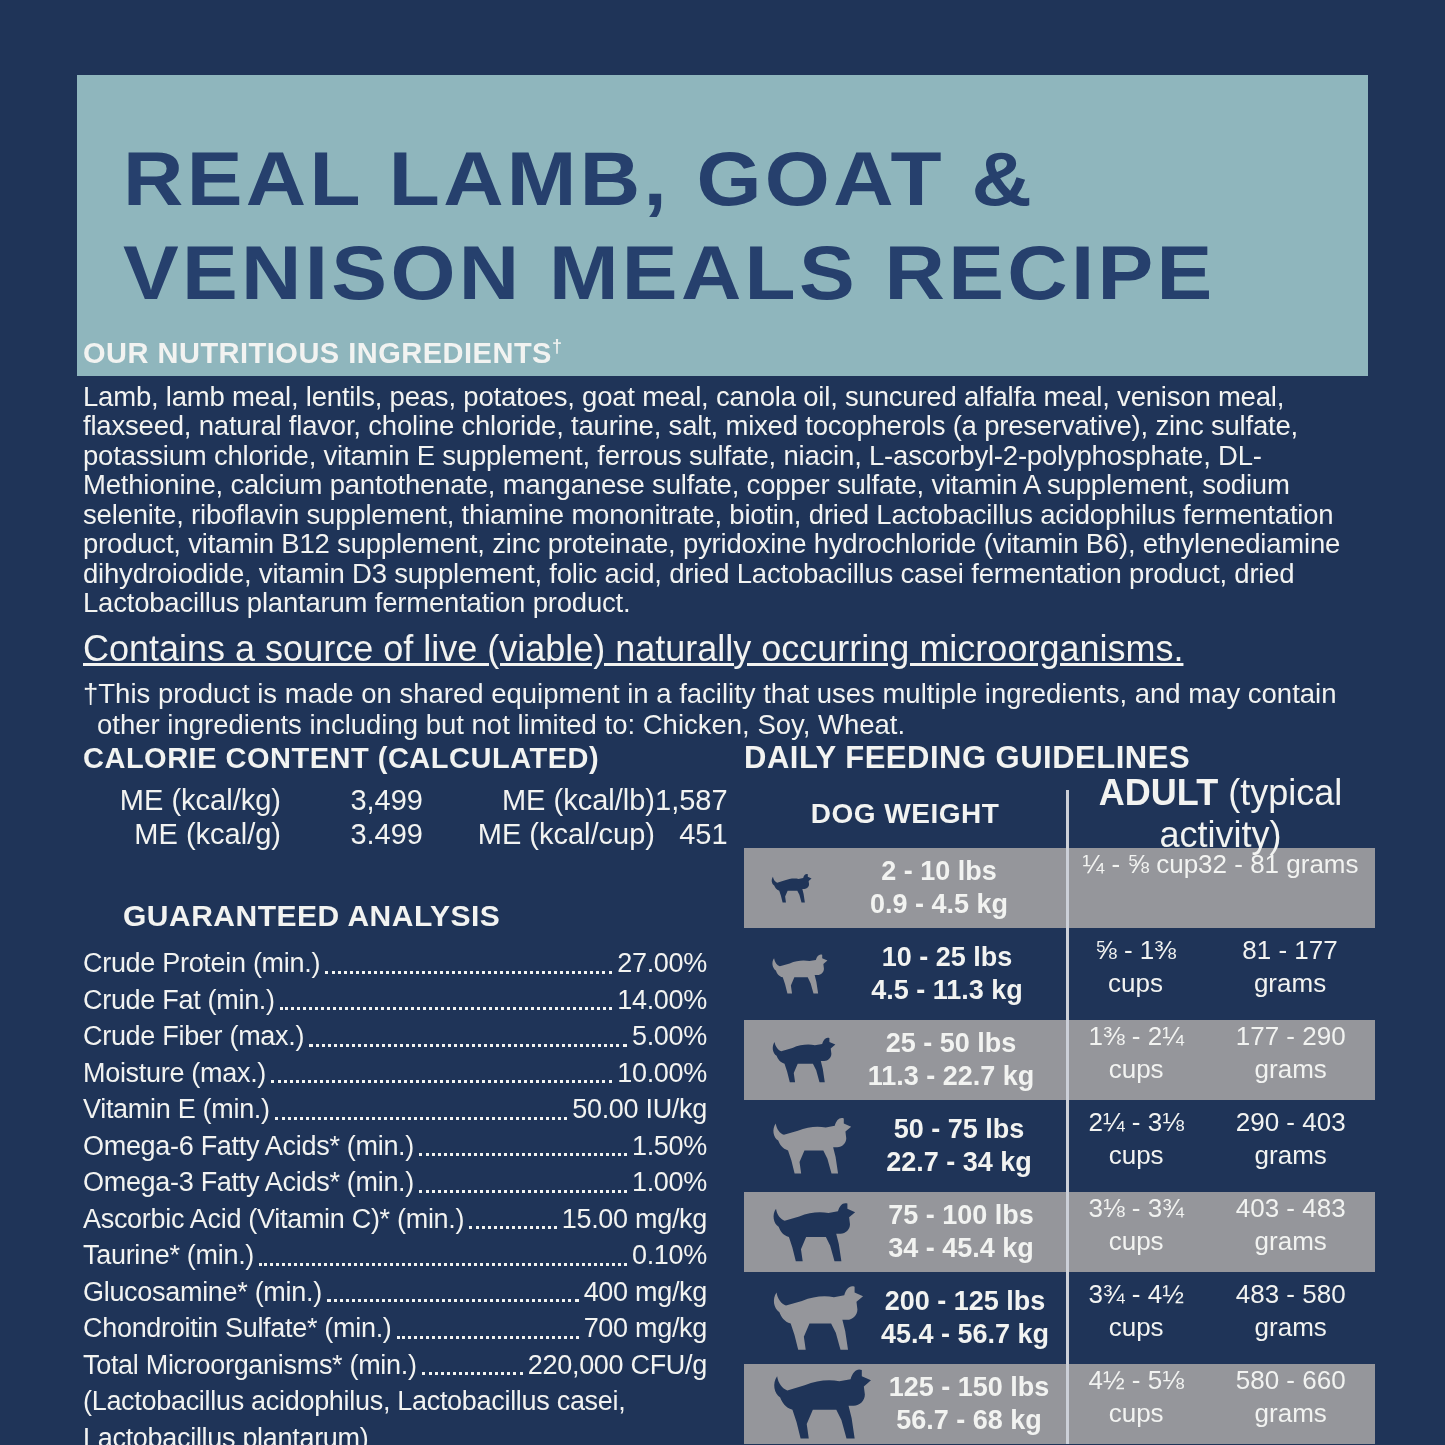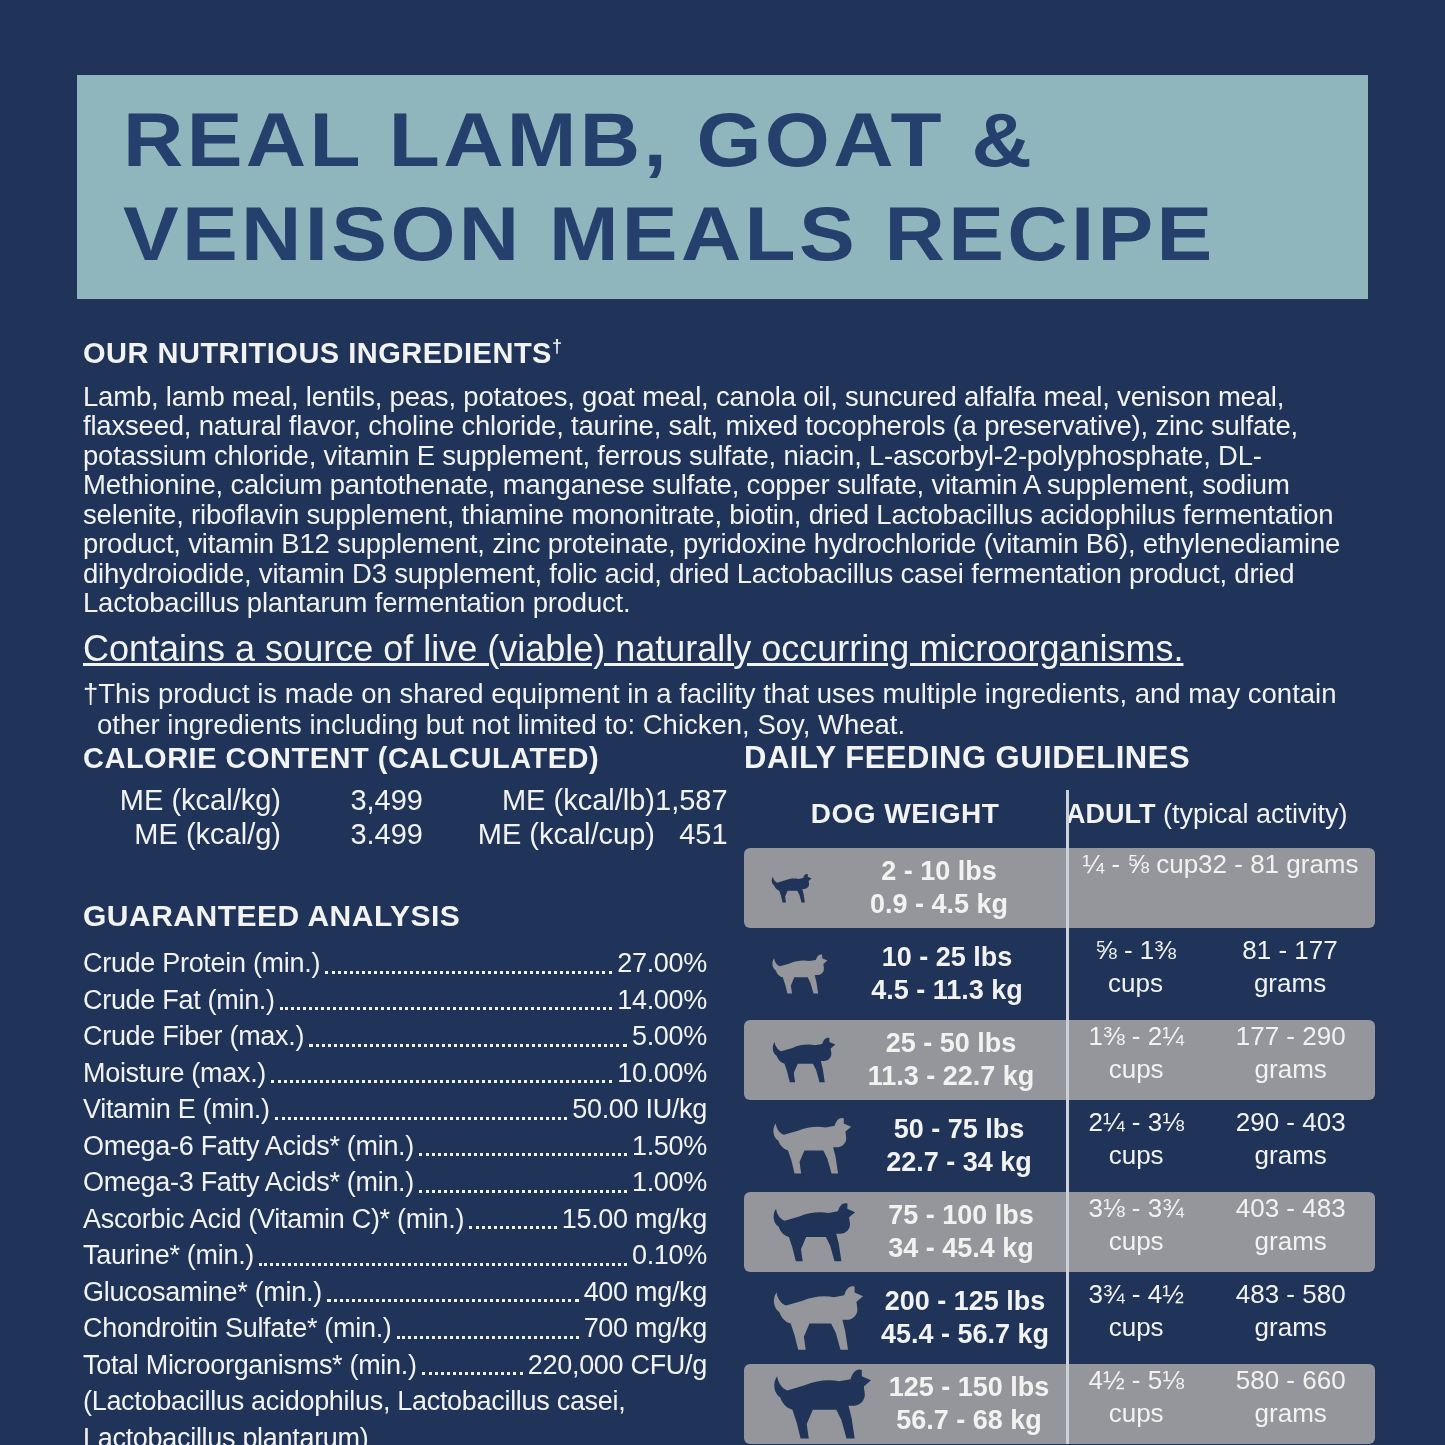--- a/index.html
+++ b/index.html
@@ -4,21 +4,21 @@
 <style>
   html,body { margin:0; padding:0; }
   #page {
     position:relative; width:1445px; height:1445px;
     background:#1f3458; overflow:hidden;
     font-family:"Liberation Sans", sans-serif;
     color:#f2f3f1;
   }
   
   .header-box {
-    position:absolute; left:77px; top:75px; width:1291px; height:224px;
+    position:absolute; left:77px; top:75px; width:1291px; height:301px;
     background:#8fb6bd; color:#26406d;
     display:flex; flex-direction:column; justify-content:center;
     padding-left:46px; box-sizing:border-box;
   }
   .header-line {
     font-size:76px; font-weight:800; letter-spacing:3px; line-height:94px;
     white-space:nowrap; transform:scaleX(1.10); transform-origin:left center;
   }
   
   .ingredients { position:absolute; left:83px; top:336px; width:1292px; }
@@ -32,37 +32,37 @@
     font-size:27.5px; line-height:31px; margin:14px 0 0 0;
     padding-left:14px; text-indent:-14px;
   }
   
   .left-col { position:absolute; left:83px; top:742px; width:624px; }
   .cal-grid {
     display:grid; grid-template-columns:198px 142px 232px 1fr;
     font-size:29px; line-height:34px; margin-top:8px;text-align:right;
   }
   
-  .ga-heading { margin-top:48px; font-size:30px; font-weight:700; letter-spacing:0.5px; }
+  .ga-heading { margin-top:48px; font-size:30px; font-weight:700; letter-spacing:0.5px;margin-left:40px; }
   .ga-list { margin-top:12px; }
   .ga-row { display:flex; align-items:flex-end; font-size:27px; line-height:36.5px; letter-spacing:-0.3px; }
   .ga-label { white-space:nowrap; }
   .ga-leader { flex:1; border-bottom:3px dotted #f2f3f1; margin:0 5px 8px 5px; min-width:12px; }
   .ga-value { white-space:nowrap; }
   .ga-row.plain { display:block; }
   
   .right-col { position:absolute; left:744px; top:740px; width:631px; }
   .feed-heading { font-size:31px; font-weight:700; letter-spacing:0.5px; }
   .feed-table { position:relative; margin-top:14px; }
   .feed-divider { position:absolute; left:322px; top:0; bottom:0; width:3px; background:#ccd0d8; }
   .feed-header { display:flex; align-items:center; height:48px; padding-bottom:4px; }
   .fh-left { width:322px; text-align:center; font-weight:700; font-size:28px; letter-spacing:0.5px; }
-  .fh-right { width:309px; text-align:left; font-size:27px; }
+  .fh-right { width:309px; text-align:center; font-size:36px; }
   .fh-right .b { font-weight:700; }
-  .feed-row { display:flex; height:80px; margin-top:6px;border-radius:6px; }
+  .feed-row { display:flex; height:80px; margin-top:6px; }
   .feed-row.shade-gray { background:#95969b; }
   .cell-left { width:322px; display:flex; align-items:center; box-sizing:border-box; }
   .dog { margin-left:26px; display:flex; align-items:center; }
   .dog svg { display:block; }
   .dog.navy { color:#1f3458; }
   .dog.gray { color:#95969b; }
   .s1 svg { width:42px; }  .s2 svg { width:58px; }  .s3 svg { width:66px; }
   .s4 svg { width:82px; }  .s5 svg { width:86px; }  .s6 svg { width:94px; }
   .s7 svg { width:102px; }
   .weight { flex:1; text-align:center; font-weight:700; font-size:27px; line-height:33px; }

